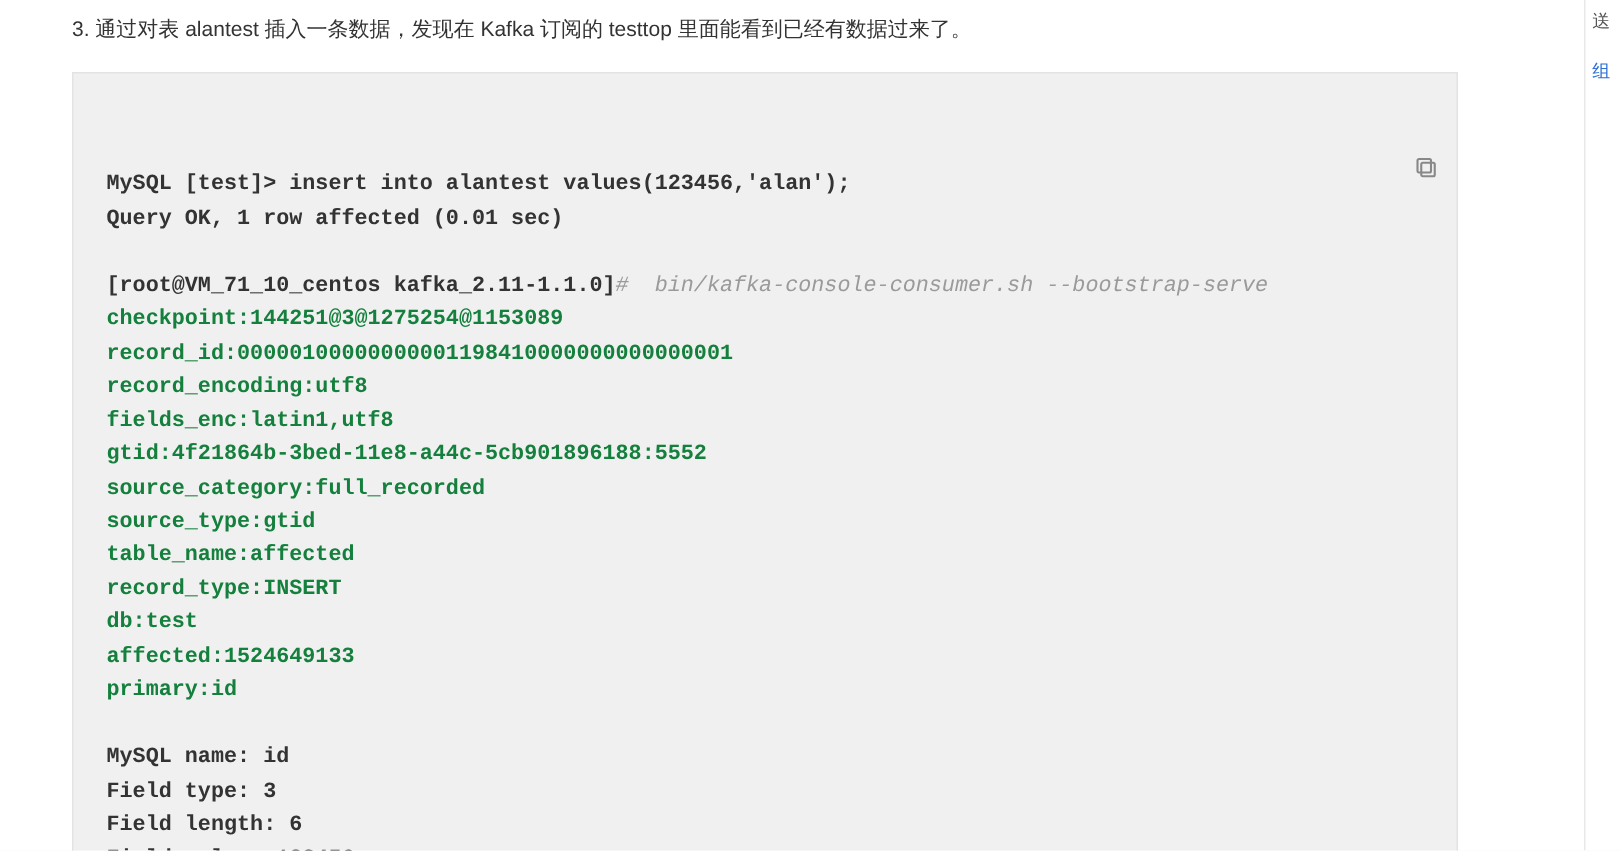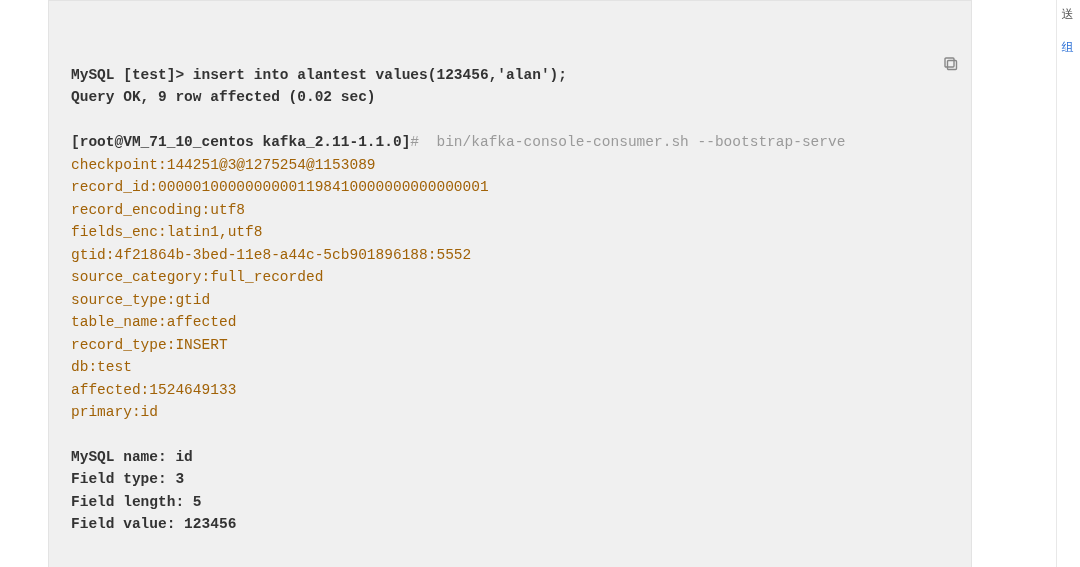--- a/index.html
+++ b/index.html
@@ -34,22 +34,22 @@
     border: 1px solid #e3e3e3;
     padding: 18px 22px 16px 22px;
     font-family: Consolas, "Courier New", monospace;
     font-size: 14.5px;
     line-height: 1.55;
     color: #333;
     white-space: pre;
     overflow: hidden;
   }
   .code-line { white-space: pre; }
-  .dark-red { color: #a16207; font-weight: normal; }
-  .gray-italic { color: #9a9a9a; }
+  .dark-red { color: #15803d; font-weight: bold; }
+  .gray-italic { color: #9a9a9a; font-style: italic; }
   .plain { color: #333; font-weight: bold; }
   .copy-icon {
     position: absolute;
     top: 10px;
     right: 12px;
     width: 16px;
     height: 16px;
     cursor: pointer;
     color: #888;
   }
@@ -72,48 +72,49 @@
   .right-strip .rs-item { color: #555; cursor: pointer; }
   .right-strip .rs-blue { color: #2a6fd6; }
 </style>
 </head>
 <body>
 
 <div class="page">
 
   <div class="content-col">
 
+    <div class="step-text">3. 通过对表 alantest 插入一条数据，发现在 Kafka 订阅的 testtop 里面能看到已经有数据过来了。</div>
 
     <div class="code-block">
       <div class="copy-icon">
         <svg viewBox="0 0 16 16" width="16" height="16" fill="none" stroke="currentColor" stroke-width="1.4">
           <rect x="4.5" y="4.5" width="9" height="9" rx="1"></rect>
           <rect x="2" y="2" width="9" height="9" rx="1"></rect>
         </svg>
       </div>
 <span class="code-line plain">MySQL [test]&gt; insert into alantest values(123456,'alan');</span>
-<span class="code-line plain">Query OK, 9 row affected (0.02 sec)</span>
+<span class="code-line plain">Query OK, 1 row affected (0.01 sec)</span>
 <span class="code-line"></span>
 <span class="code-line"><span class="plain">[root@VM_71_10_centos kafka_2.11-1.1.0]</span><span class="gray-italic">#  bin/kafka-console-consumer.sh --bootstrap-serve</span></span>
 <span class="code-line dark-red">checkpoint:144251@3@1275254@1153089</span>
 <span class="code-line dark-red">record_id:00000100000000001198410000000000000001</span>
 <span class="code-line dark-red">record_encoding:utf8</span>
 <span class="code-line dark-red">fields_enc:latin1,utf8</span>
 <span class="code-line dark-red">gtid:4f21864b-3bed-11e8-a44c-5cb901896188:5552</span>
 <span class="code-line dark-red">source_category:full_recorded</span>
 <span class="code-line dark-red">source_type:gtid</span>
 <span class="code-line dark-red">table_name:affected</span>
 <span class="code-line dark-red">record_type:INSERT</span>
 <span class="code-line dark-red">db:test</span>
 <span class="code-line dark-red">affected:1524649133</span>
 <span class="code-line dark-red">primary:id</span>
 <span class="code-line"></span>
 <span class="code-line plain">MySQL name: id</span>
 <span class="code-line plain">Field type: 3</span>
-<span class="code-line plain">Field length: 5</span>
+<span class="code-line plain">Field length: 6</span>
 <span class="code-line plain">Field value: 123456</span>
 
 
 
 
     </div>
   </div>
 
   <div class="right-strip">
     <div class="rs-item">送</div>

